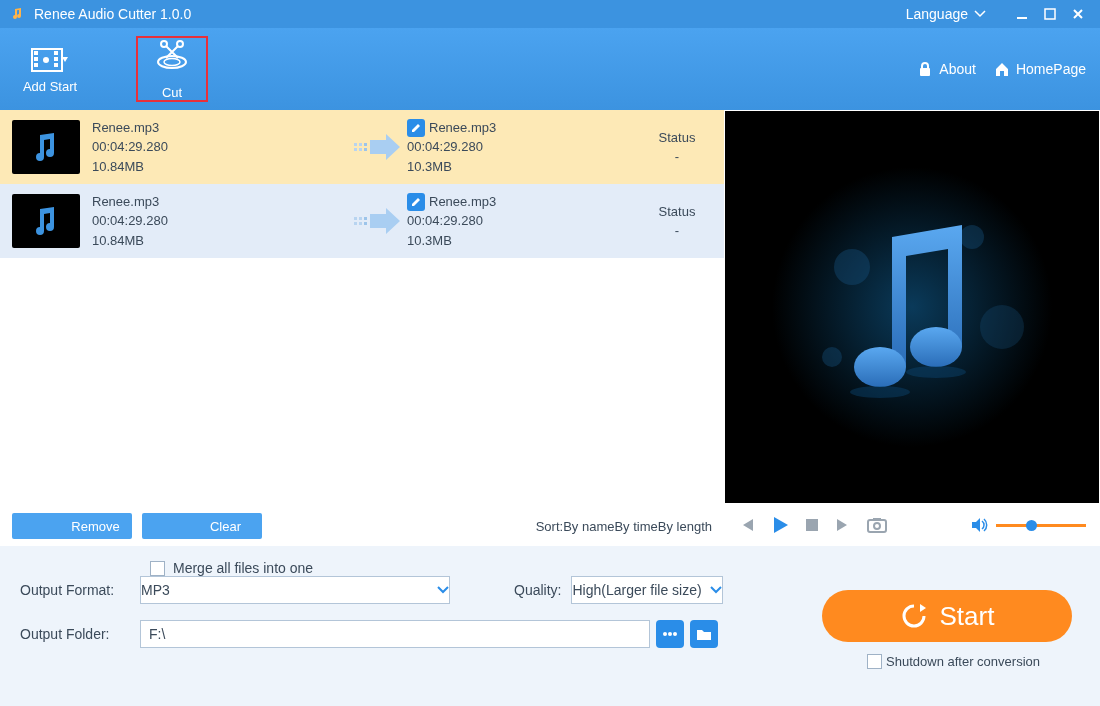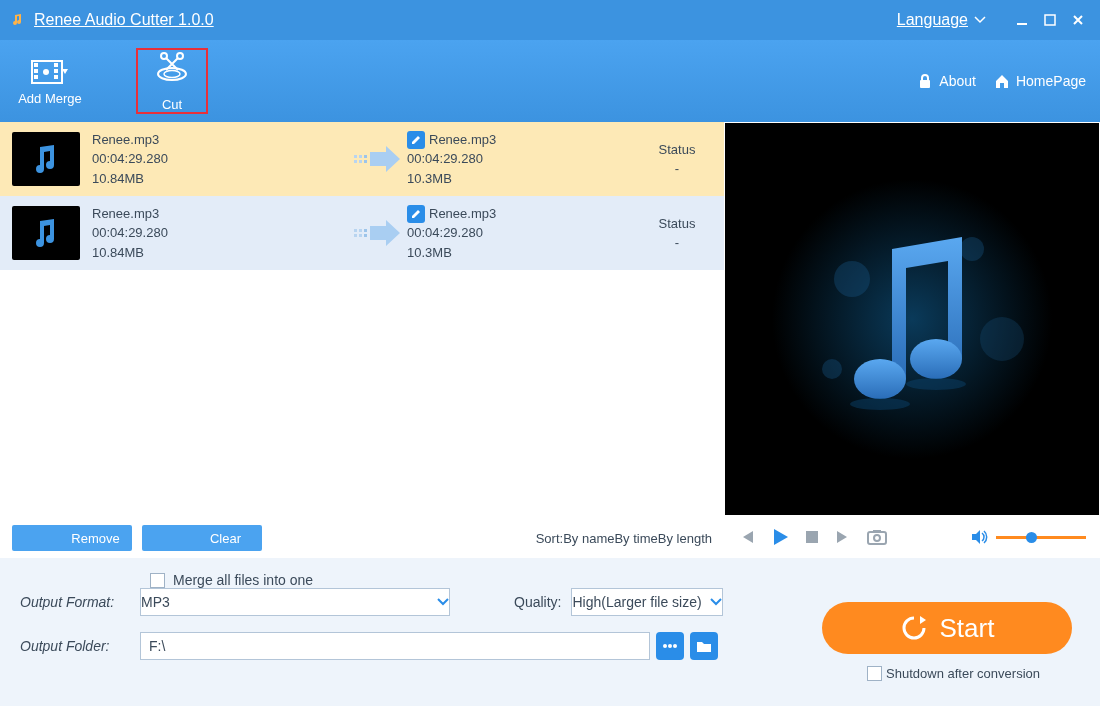--- a/index.html
+++ b/index.html
@@ -1,18 +1,18 @@
 <!DOCTYPE html>
 <html><head>
 <meta charset="utf-8">
 <style>
 * { box-sizing: border-box; margin: 0; padding: 0; font-family: Arial, sans-serif; }
 body { width: 1100px; height: 706px; background: #fff; overflow: hidden; }
 
-.titlebar { height: 40px; background: #3c93e0; display: flex; align-items: center; padding: 0 10px; color: #fff; font-size: 16px; text-decoration: underline; }
+.titlebar { height: 28px; background: #3c93e0; display: flex; align-items: center; padding: 0 10px; color: #fff; font-size: 14px; }
 .titlebar-icon { width: 16px; height: 16px; margin-right: 8px; }
 .titlebar-spacer { flex: 1; }
 .language-btn { display: flex; align-items: center; gap: 6px; margin-right: 20px; cursor: pointer; }
 .window-btn { width: 24px; height: 24px; display: flex; align-items: center; justify-content: center; cursor: pointer; margin-left: 4px; }
 
 .toolbar { height: 82px; background: linear-gradient(#4ba3f0, #3c93e0); display: flex; align-items: center; padding: 0 14px; color: #fff; }
 .toolbar-btn { display: flex; flex-direction: column; align-items: center; justify-content: center; width: 72px; height: 66px; cursor: pointer; font-size: 13px; gap: 4px; }
 .toolbar-btn.highlighted { border: 2px solid #e8303a; border-radius: 0; justify-content: space-between; }
 .toolbar-spacer { flex: 1; }
 .toolbar-link { display: flex; align-items: center; gap: 6px; margin-left: 18px; cursor: pointer; font-size: 14px; }
@@ -41,21 +41,21 @@
 .player-btn { cursor: pointer; color: #888; display: flex; align-items: center; }
 .player-btn.play { color: #2a8de8; }
 .vol-area { margin-left: auto; display: flex; align-items: center; gap: 8px; }
 .vol-slider { width: 90px; height: 3px; background: #ff8a1f; position: relative; }
 .vol-knob { position: absolute; left: 30px; top: -4px; width: 11px; height: 11px; background: #2a8de8; border-radius: 50%; }
 
 .bottom-panel { height: 160px; background: #eef4fb; padding: 14px 20px; position: relative; }
 .merge-row { display: flex; align-items: center; margin-left: 130px; margin-bottom: 0; font-size: 14px; color: #3b4a5a; gap: 8px; }
 .chk { width: 15px; height: 15px; border: 1px solid #9fb2c6; background: #fff; cursor: pointer; }
 .form-row { display: flex; align-items: center; margin-bottom: 16px; font-size: 14px; color: #3b4a5a; }
-.form-label { width: 120px; font-style: italic; }
+.form-label { width: 120px; }
 .select-box { height: 28px; border: 1px solid #b3c5d8; background: #fff; display: flex; align-items: center; justify-content: space-between; padding: 0 0; cursor: pointer; font-size: 14px; color: #3b4a5a; }
 .select-box.format { width: 310px; }
 .select-box.quality { width: 152px; }
 .quality-label { margin-left: 64px; margin-right: 10px; }
 .folder-input { width: 510px; height: 28px; border: 1px solid #b3c5d8; background: #fff; padding: 0 8px; font-size: 14px; color: #3b4a5a; }
 .folder-btn { width: 28px; height: 28px; background: #2a8de8; border-radius: 4px; margin-left: 6px; display: flex; align-items: center; justify-content: center; cursor: pointer; }
 
 .start-btn { position: absolute; right: 28px; top: 44px; width: 250px; height: 52px; background: #ff8a1f; border-radius: 26px; display: flex; align-items: center; justify-content: center; gap: 12px; color: #fff; font-size: 26px; cursor: pointer; }
 .shutdown-row { position: absolute; right: 60px; top: 108px; display: flex; align-items: center; gap: 4px; font-size: 13px; color: #3b4a5a; }
 </style>
@@ -99,21 +99,21 @@
         <rect x="2" y="4" width="30" height="22" fill="none" stroke="#fff" stroke-width="2"></rect>
         <rect x="4" y="6" width="4" height="4" fill="#fff"></rect>
         <rect x="4" y="12" width="4" height="4" fill="#fff"></rect>
         <rect x="4" y="18" width="4" height="4" fill="#fff"></rect>
         <rect x="24" y="6" width="4" height="4" fill="#fff"></rect>
         <rect x="24" y="12" width="4" height="4" fill="#fff"></rect>
         <rect x="24" y="18" width="4" height="4" fill="#fff"></rect>
         <circle cx="16" cy="15" r="3" fill="#fff"></circle>
         <path d="M32 12 L38 12 L35 17 Z" fill="#fff"></path>
       </svg>
-    <span>Add Merge</span>
+    <span>Add Start</span>
   </div>
   <div style="width:50px"></div>
   <div class="toolbar-btn highlighted">
     <svg width="36" height="34">
         <circle cx="10" cy="6" r="3" fill="none" stroke="#fff" stroke-width="2"></circle>
         <circle cx="26" cy="6" r="3" fill="none" stroke="#fff" stroke-width="2"></circle>
         <path d="M12 8 L24 20 M24 8 L12 20" stroke="#fff" stroke-width="2"></path>
         <ellipse cx="18" cy="24" rx="14" ry="6" fill="none" stroke="#fff" stroke-width="2"></ellipse>
         <ellipse cx="18" cy="24" rx="8" ry="3.5" fill="none" stroke="#fff" stroke-width="1.5"></ellipse>
       </svg>

